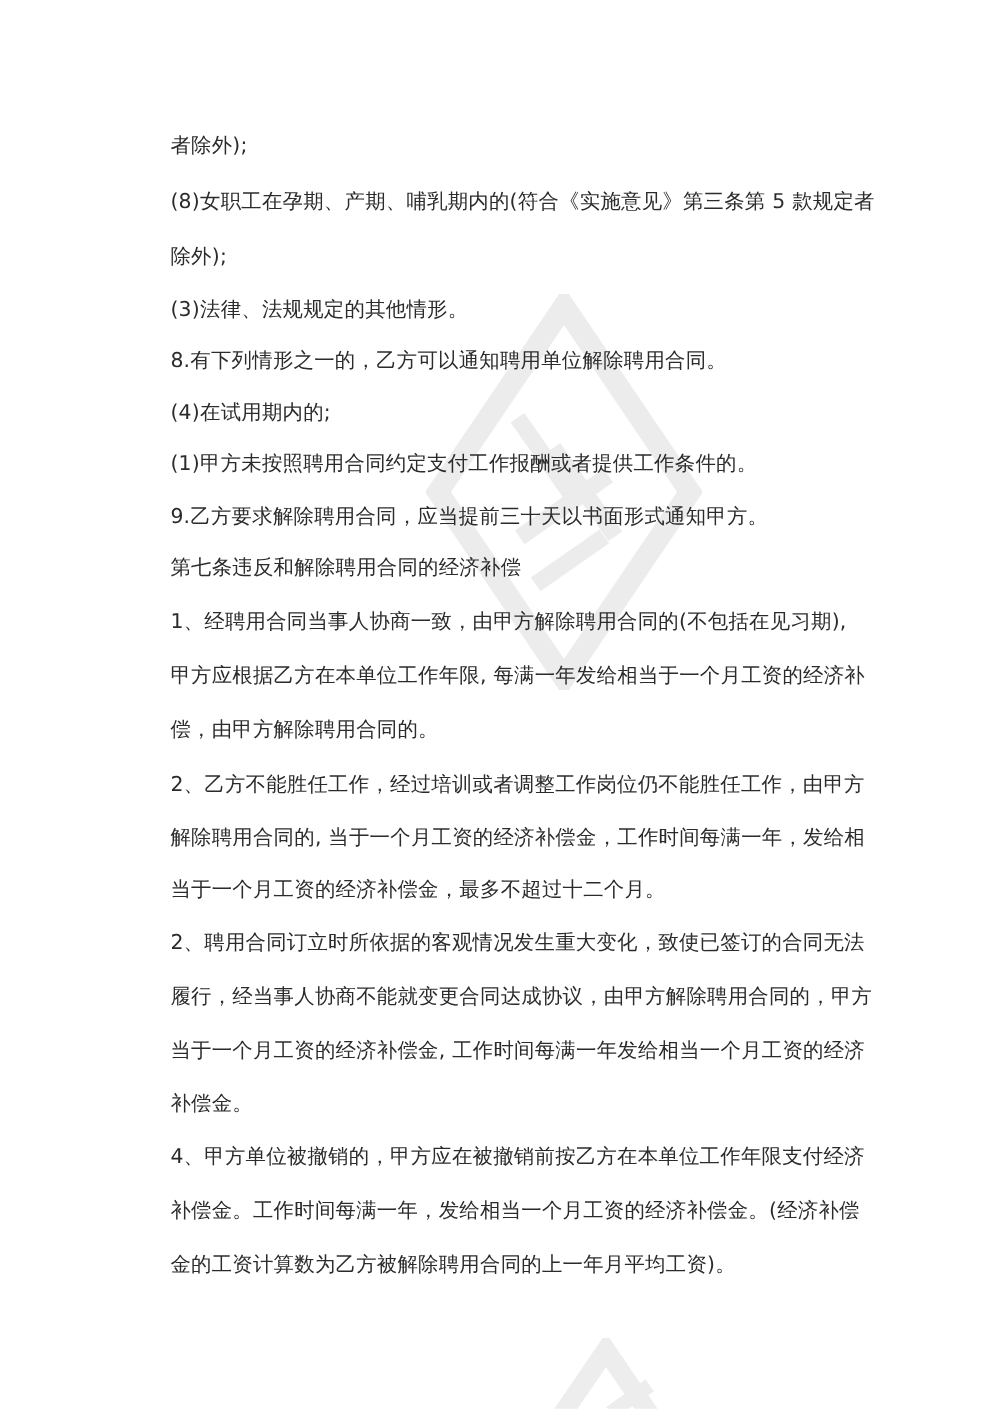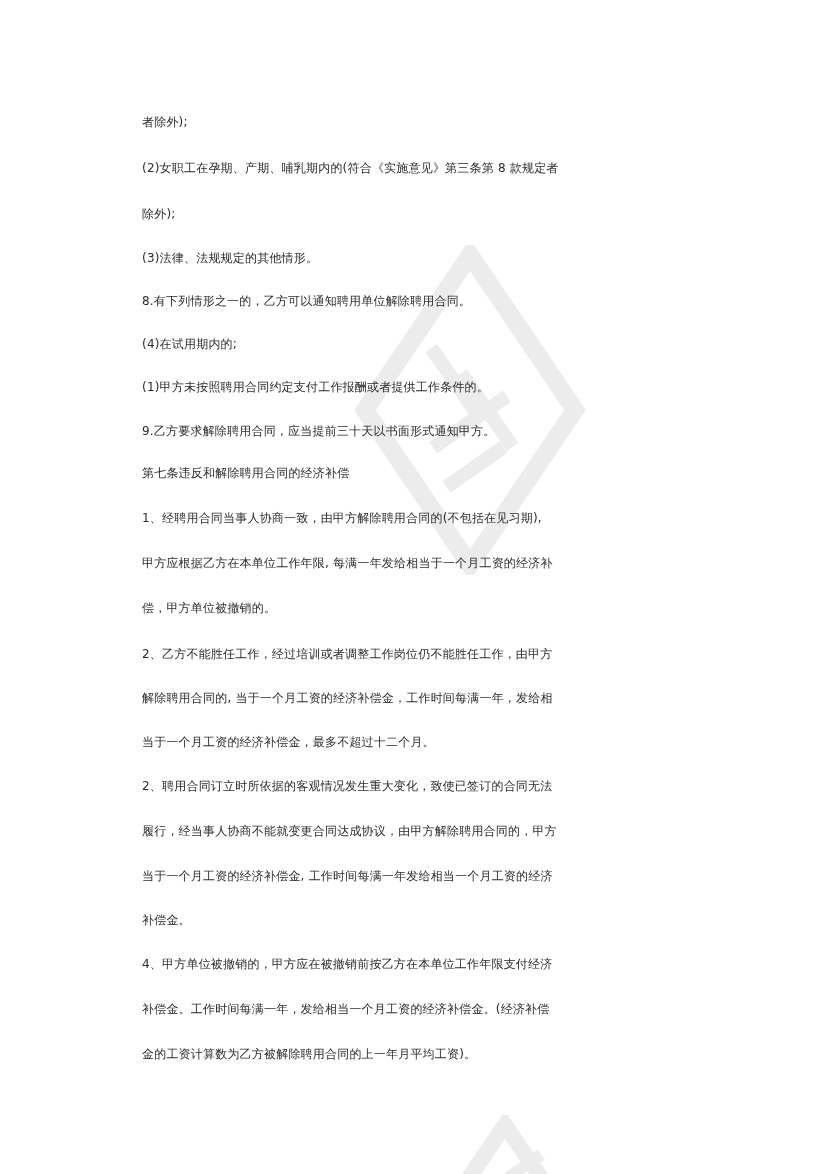--- a/index.html
+++ b/index.html
@@ -31,21 +31,21 @@
     .wm-2 { left: 420px; top: 1115px; width: 170px; height: 120px; }
     .content {
       position: absolute;
       left: 142px;
       top: 111px;
       width: 570px;
     }
     .line {
       position: absolute;
       left: 0;
-      font-size: 12px;
+      font-size: 17px;
       line-height: 22px;
       white-space: nowrap;
       color: #2b2b2b;
       letter-spacing: 0.2px;
     }
   </style>
 </head>
 <body>
 
 <div class="page">
@@ -67,31 +67,31 @@
       <polyline points="10,120 85,10 160,120"></polyline>
     </g>
     <g fill="#000">
       <rect x="60" y="55" width="12" height="50" transform="rotate(-35 66 80)"></rect>
       <rect x="85" y="45" width="40" height="12" transform="rotate(-35 105 51)"></rect>
     </g>
   </svg>
 
   <div class="content">
     <div class="line" style="top:0px">者除外);</div>
-    <div class="line" style="top:46px">(2)女职工在孕期、产期、哺乳期内的(符合《实施意见》第三条第 8 款规定者</div>
+    <div class="line" style="top:46px">(8)女职工在孕期、产期、哺乳期内的(符合《实施意见》第三条第 5 款规定者</div>
     <div class="line" style="top:92px">除外);</div>
     <div class="line" style="top:136px">(3)法律、法规规定的其他情形。</div>
     <div class="line" style="top:179px">8.有下列情形之一的，乙方可以通知聘用单位解除聘用合同。</div>
     <div class="line" style="top:222px">(4)在试用期内的;</div>
     <div class="line" style="top:265px">(1)甲方未按照聘用合同约定支付工作报酬或者提供工作条件的。</div>
     <div class="line" style="top:309px">9.乙方要求解除聘用合同，应当提前三十天以书面形式通知甲方。</div>
     <div class="line" style="top:351px">第七条违反和解除聘用合同的经济补偿</div>
     <div class="line" style="top:396px">1、经聘用合同当事人协商一致，由甲方解除聘用合同的(不包括在见习期),</div>
     <div class="line" style="top:441px">甲方应根据乙方在本单位工作年限, 每满一年发给相当于一个月工资的经济补</div>
-    <div class="line" style="top:486px">偿，甲方单位被撤销的。</div>
+    <div class="line" style="top:486px">偿，由甲方解除聘用合同的。</div>
     <div class="line" style="top:532px">2、乙方不能胜任工作，经过培训或者调整工作岗位仍不能胜任工作，由甲方</div>
     <div class="line" style="top:576px">解除聘用合同的, 当于一个月工资的经济补偿金，工作时间每满一年，发给相</div>
     <div class="line" style="top:620px">当于一个月工资的经济补偿金，最多不超过十二个月。</div>
     <div class="line" style="top:664px">2、聘用合同订立时所依据的客观情况发生重大变化，致使已签订的合同无法</div>
     <div class="line" style="top:709px">履行，经当事人协商不能就变更合同达成协议，由甲方解除聘用合同的，甲方</div>
     <div class="line" style="top:754px">当于一个月工资的经济补偿金, 工作时间每满一年发给相当一个月工资的经济</div>
     <div class="line" style="top:798px">补偿金。</div>
     <div class="line" style="top:842px">4、甲方单位被撤销的，甲方应在被撤销前按乙方在本单位工作年限支付经济</div>
     <div class="line" style="top:887px">补偿金。工作时间每满一年，发给相当一个月工资的经济补偿金。(经济补偿</div>
     <div class="line" style="top:932px">金的工资计算数为乙方被解除聘用合同的上一年月平均工资)。</div>

